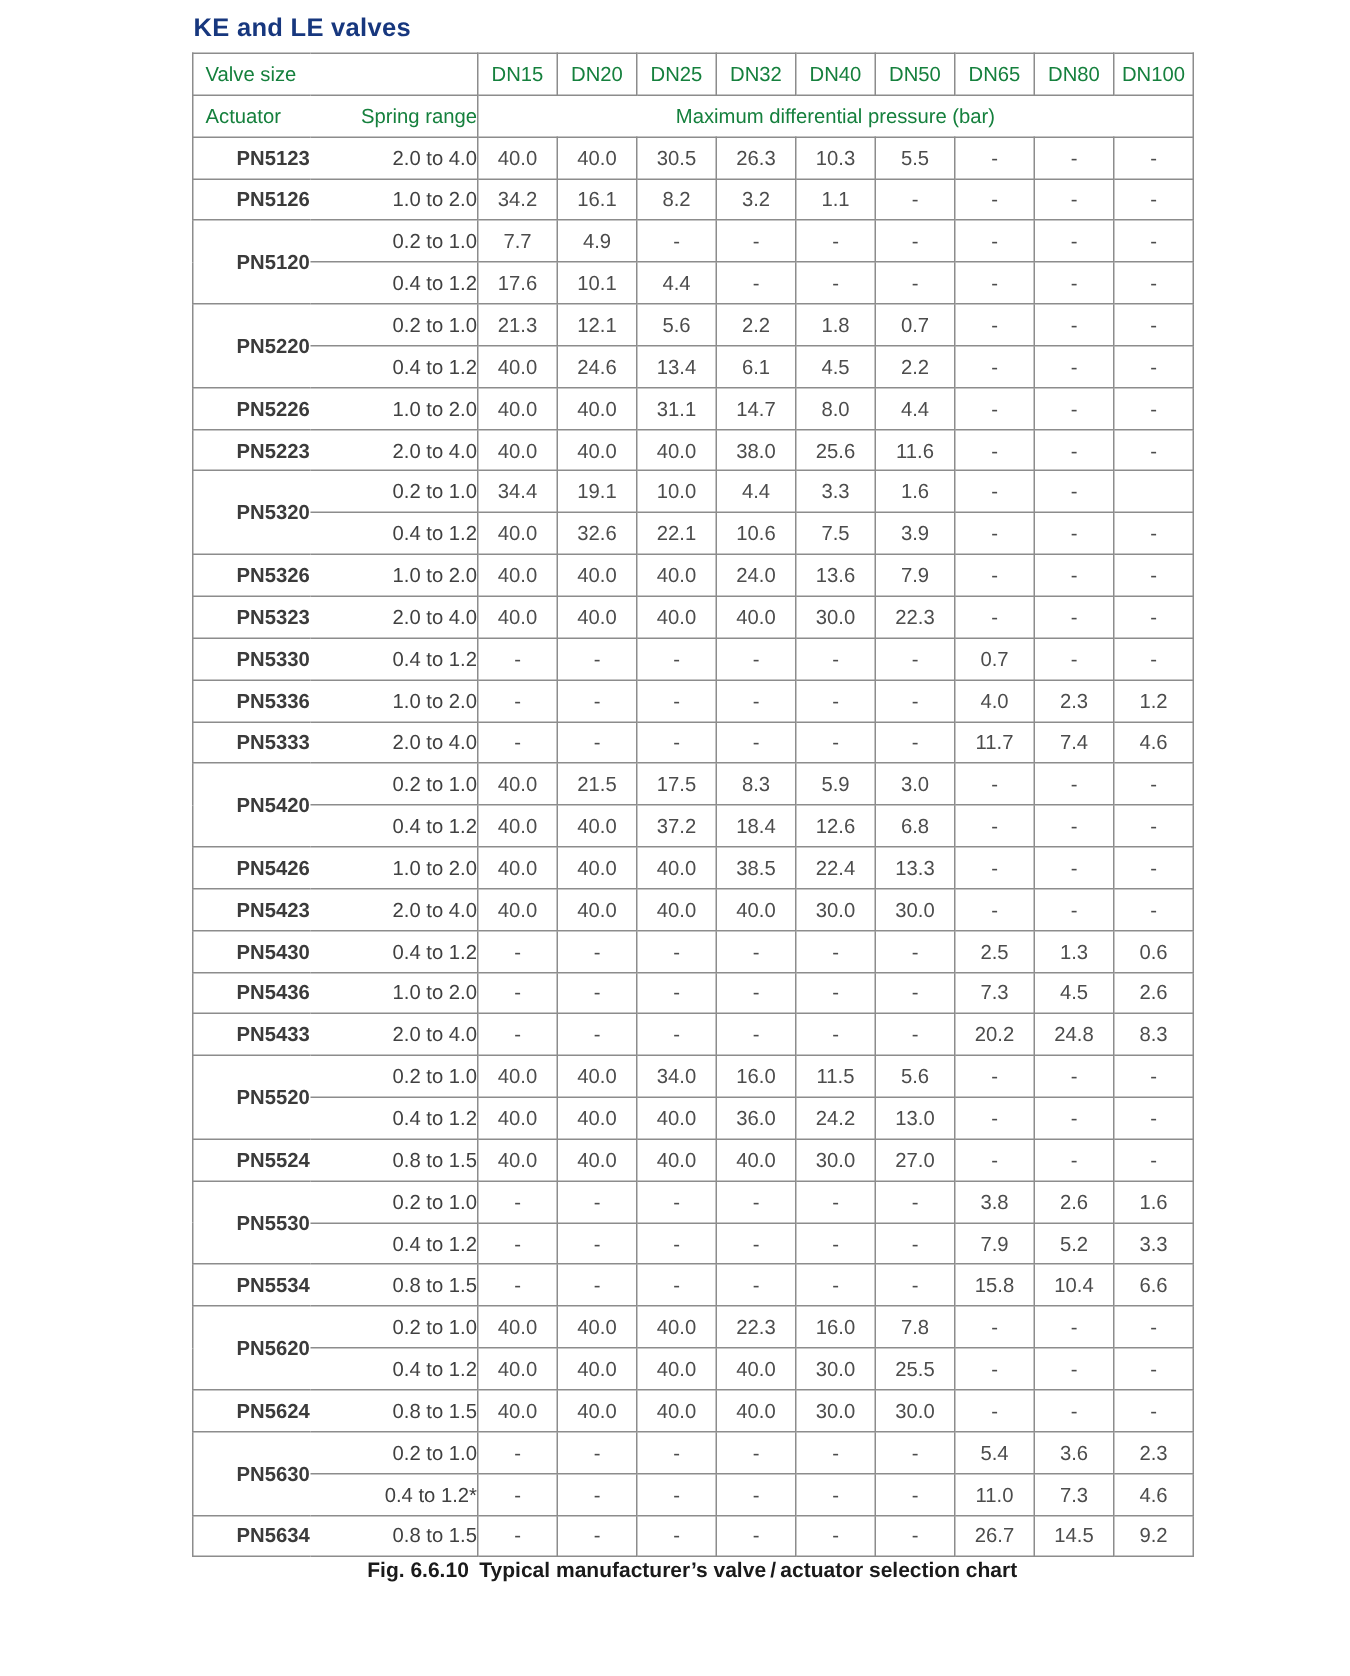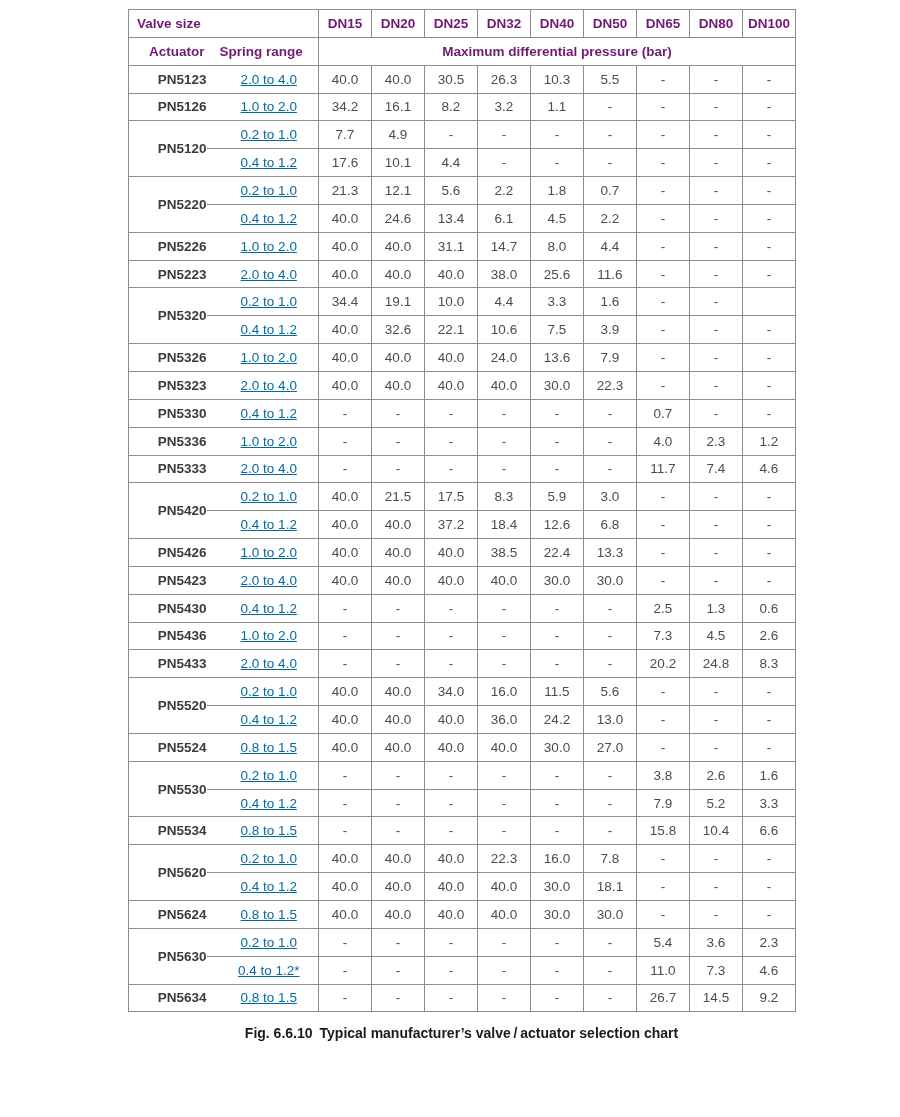--- a/index.html
+++ b/index.html
@@ -27,70 +27,69 @@
   .valve-table col.col-dn     { width: 53px; }
   .valve-table th, .valve-table td {
     border: 1px solid #8c8c8c;
     height: 27.85px;
     font-size: 13.5px;
     padding: 0;
     vertical-align: middle;
     background: #ffffff;
   }
   .valve-table th {
-    font-weight: bold;
-    color: #701a75;
+    font-weight: normal;
+    color: #15803d;
     text-align: center;
   }
   .valve-table th.corner-header {
     text-align: left;
     padding-left: 8px;
   }
   .valve-table th.actuator-header {
     text-align: left;
-    padding-left: 20px;
+    padding-left: 8px;
     border-right: none;
   }
   .valve-table th.spring-header {
-    text-align: left;
+    text-align: right;
     padding-left: 13px;
     border-left: none;
   }
   .valve-table td.actuator {
     font-weight: bold;
     color: #3b3b3b;
     text-align: right;
     padding-left: 8px;
     border-right: none;
   }
   .valve-table td.spring {
-    color: #0369a1;
-    text-align: center;
+    color: #404040;
+    text-align: right;
     padding-left: 13px;
     border-left: none;
-    text-decoration: underline;
   }
   .valve-table td.val {
     color: #4c4c4c;
     text-align: center;
   }
   .fig-caption {
     width: 667px;
     text-align: center;
-    margin-top: 13px;
     font-size: 14px;
     font-weight: bold;
     color: #1a1a1a;
   }
   .fig-caption .fig-num { margin-right: 7px; }
 </style>
 </head>
 <body>
 
 <div class="page">
+  <h1 class="doc-title">KE and LE valves</h1>
 
   <table class="valve-table">
     <colgroup>
       <col class="col-act">
       <col class="col-spring">
       <col span="9" class="col-dn">
     </colgroup>
     <thead>
       <tr>
         <th class="corner-header" colspan="2">Valve size</th>
@@ -482,21 +481,21 @@
           <td class="val">-</td>
           <td class="val">-</td>
         </tr>
         <tr>
           <td class="spring">0.4 to 1.2</td>
           <td class="val">40.0</td>
           <td class="val">40.0</td>
           <td class="val">40.0</td>
           <td class="val">40.0</td>
           <td class="val">30.0</td>
-          <td class="val">18.1</td>
+          <td class="val">25.5</td>
           <td class="val">-</td>
           <td class="val">-</td>
           <td class="val">-</td>
         </tr>
         <tr>
           <td class="actuator" rowspan="1">PN5624</td>
           <td class="spring">0.8 to 1.5</td>
           <td class="val">40.0</td>
           <td class="val">40.0</td>
           <td class="val">40.0</td>

